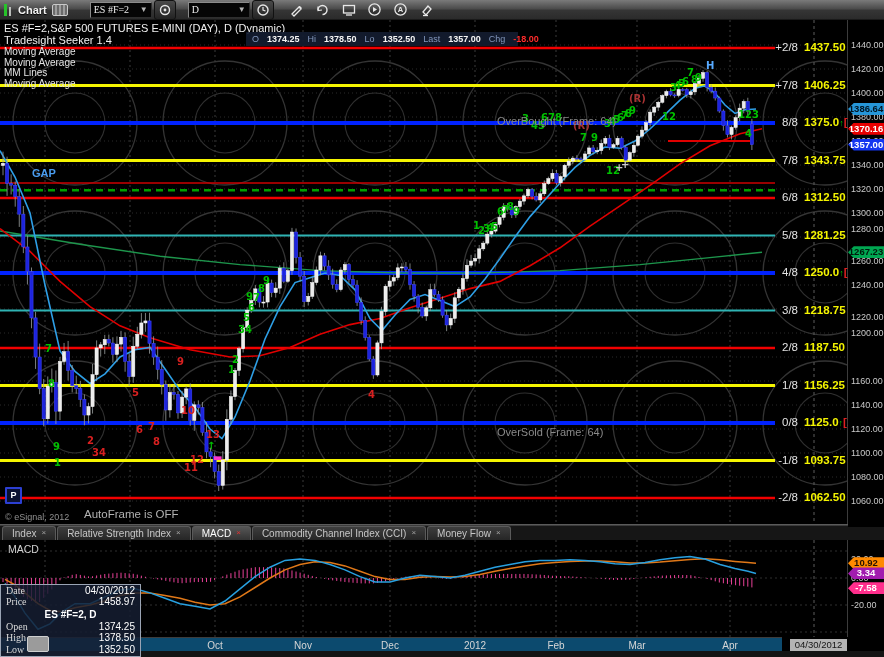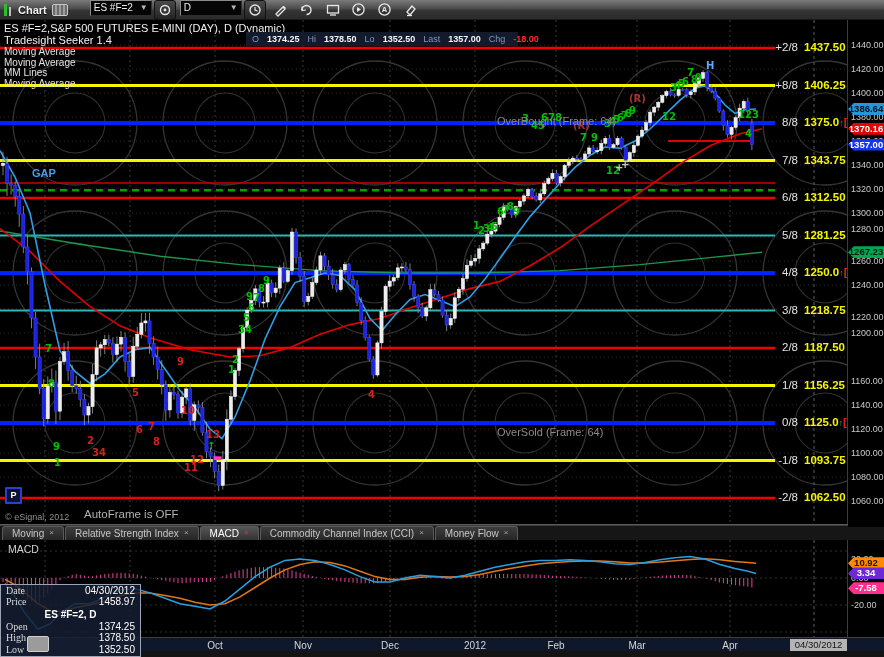--- a/index.html
+++ b/index.html
@@ -8,21 +8,21 @@
   
   .toolbar{position:absolute;left:0;top:0;width:884px;height:20px;
     background:linear-gradient(180deg,#7a7a7a,#4c4c4c 45%,#353535 55%,#2b2b2b);
     display:flex;align-items:center;border-bottom:1px solid #1a1a1a;box-sizing:border-box;}
   .win-icon{width:9px;height:12px;margin:0 5px 0 4px;display:flex;gap:2px;}
   .win-icon i{display:block;width:3px;height:12px;background:#27c22a;}
   .win-icon i:last-child{height:9px;margin-top:3px;background:#b9bcb9;width:2px;}
   .tb-title{color:#f2f2f2;font-size:11px;font-weight:bold;margin-right:5px;text-shadow:0 1px 1px #000;}
   .tb-badge{width:14px;height:10px;background:#9c9c9c;border:1px solid #c9c9c9;border-radius:2px;
     background-image:repeating-linear-gradient(90deg,#6a6a6a 0 2px,#9c9c9c 2px 4px);margin-right:22px;}
-  .combo-group{display:flex;align-items:flex-start;margin-right:4px;}
+  .combo-group{display:flex;align-items:center;margin-right:12px;font-family:Liberation Serif, serif;}
   .combo{display:flex;align-items:center;justify-content:space-between;width:54px;height:14px;
     background:#050505;border:1px solid #8b8b8b;border-right-color:#2e2e2e;border-bottom-color:#2e2e2e;
     color:#ececec;font-size:10px;padding:0 3px;}
   .combo .arrow{color:#b5b5b5;font-size:8px;}
   .sq-btn{width:20px;height:18px;display:flex;align-items:center;justify-content:center;
     background:linear-gradient(180deg,#4a4a4a,#232323);border:1px solid #111;border-radius:3px;margin-left:2px;}
   .tbtn{width:22px;height:18px;display:flex;align-items:center;justify-content:center;margin-right:4px;}
   .tbtn svg,.sq-btn svg{display:block;}
   
   #main-chart{position:absolute;left:0;top:20px;}
@@ -57,21 +57,21 @@
   
   .splitter{position:absolute;left:0;top:524px;width:884px;height:2px;background:linear-gradient(180deg,#6a6a6a,#2c2c2c);}
   .tab-row{position:absolute;left:0;top:526px;width:884px;height:14px;background:#161616;display:flex;align-items:flex-end;padding-left:2px;box-sizing:border-box;z-index:4;}
   .tab{height:13px;background:linear-gradient(180deg,#3d3d3d,#262626);border:1px solid #5a5a5a;border-bottom:none;
     border-radius:3px 3px 0 0;color:#c6c6c6;font-size:10px;line-height:12px;padding:0 9px;margin-right:1px;white-space:nowrap;}
   .tab .x{font-size:8px;color:#a2a2a2;margin-left:5px;vertical-align:2px;}
   .tab.active{background:linear-gradient(180deg,#555,#333);color:#fff;}
   .tab.active .x{color:#e23030;}
   .macd-pane-label{position:absolute;left:8px;top:543px;color:#d2d2d2;font-size:10.5px;z-index:3;}
   
-  .time-axis{position:absolute;left:0;top:637px;width:884px;height:14px;background:#0f172a;border-top:1px solid #3d3d3d;box-sizing:border-box;z-index:4;}
+  .time-axis{position:absolute;left:0;top:637px;width:782px;height:14px;background:#0c4a6e;border-top:1px solid #3d3d3d;box-sizing:border-box;z-index:4;}
   .xlabel{position:absolute;top:2px;color:#d6d6d6;font-size:10px;transform:translateX(-50%);white-space:nowrap;}
   .date-box{position:absolute;left:790px;top:1px;width:57px;height:12px;background:#b4b4b4;color:#151515;
     font-size:9.5px;text-align:center;line-height:12px;z-index:5;}
   .bottom-strip{position:absolute;left:0;top:651px;width:884px;height:6px;background:#141414;z-index:4;}
   
   .data-window{position:absolute;left:0;top:584px;width:141px;height:73px;z-index:10;
     background:rgba(22,30,50,0.84);border:1px solid #9aa4b4;box-sizing:border-box;overflow:hidden;font-size:10px;}
   .dw-row{display:flex;justify-content:space-between;padding:0 5px;height:11.4px;line-height:11.4px;}
   .dw-row .l{color:#d9d9d9;font-family:Liberation Serif, serif;}
   .dw-row .v{color:#fff;}
@@ -691,21 +691,21 @@
         <text x="738" y="98" fill="#00c000" font-size="10" font-weight="bold" font-family="DejaVu Sans, sans-serif">123</text>
         <text x="745" y="117" fill="#00c000" font-size="10" font-weight="bold" font-family="DejaVu Sans, sans-serif">4</text>
       </g>
       <g>
         <text x="497" y="105" fill="#8a8a8a" font-size="11" font-family="Liberation Sans, sans-serif">OverBought (Frame: 64)</text>
         <text x="497" y="416" fill="#8a8a8a" font-size="11" font-family="Liberation Sans, sans-serif">OverSold (Frame: 64)</text>
       </g>
     </svg>
   <div class="mm-labels" id="mm-labels">
       <div class="mm-label" style="top: 21px;"><span class="frac">+2/8</span><span class="val">1437.50</span></div>
-      <div class="mm-label" style="top: 58.5px;"><span class="frac">+8/8</span><span class="val">1406.25</span></div>
+      <div class="mm-label" style="top: 58.5px;"><span class="frac">+7/8</span><span class="val">1406.25</span></div>
       <div class="mm-label" style="top: 96px;"><span class="frac">8/8</span><span class="val">1375.0</span><span class="mark">↑</span><span class="extra">[3/</span></div>
       <div class="mm-label" style="top: 133.5px;"><span class="frac">7/8</span><span class="val">1343.75</span></div>
       <div class="mm-label" style="top: 171px;"><span class="frac">6/8</span><span class="val">1312.50</span></div>
       <div class="mm-label" style="top: 208.5px;"><span class="frac">5/8</span><span class="val">1281.25</span></div>
       <div class="mm-label" style="top: 246px;"><span class="frac">4/8</span><span class="val">1250.0</span><span class="mark">↑</span><span class="extra">[2/</span></div>
       <div class="mm-label" style="top: 283.5px;"><span class="frac">3/8</span><span class="val">1218.75</span></div>
       <div class="mm-label" style="top: 321px;"><span class="frac">2/8</span><span class="val">1187.50</span></div>
       <div class="mm-label" style="top: 358.5px;"><span class="frac">1/8</span><span class="val">1156.25</span></div>
       <div class="mm-label" style="top: 396px;"><span class="frac">0/8</span><span class="val">1125.0</span><span class="mark">↑</span><span class="extra">[1/</span></div>
       <div class="mm-label" style="top: 433.5px;"><span class="frac">-1/8</span><span class="val">1093.75</span></div>
@@ -760,21 +760,21 @@
       <div class="tick" style="top: 476px;">1060.00</div>
       <div class="ptag" style="top: 83.032px; background: rgb(38, 150, 216); color: rgb(0, 20, 32);">1386.64</div>
       <div class="ptag" style="top: 102.808px; background: rgb(232, 0, 0); color: rgb(255, 255, 255);">1370.16</div>
       <div class="ptag" style="top: 118.6px; background: rgb(20, 54, 240); color: rgb(255, 255, 255);">1357.00</div>
       <div class="ptag" style="top: 226.324px; background: rgb(0, 166, 81); color: rgb(0, 26, 12);">1267.23</div>
     </div>
   <div class="vsep"></div>
 
   <div class="splitter"></div>
   <div class="tab-row" id="tab-row">
-      <div class="tab"><span>Moving</span><span class="x">×</span></div>
+      <div class="tab"><span>Index</span><span class="x">×</span></div>
       <div class="tab"><span>Relative Strength Index</span><span class="x">×</span></div>
       <div class="tab active"><span>MACD</span><span class="x">×</span></div>
       <div class="tab"><span>Commodity Channel Index (CCI)</span><span class="x">×</span></div>
       <div class="tab"><span>Money Flow</span><span class="x">×</span></div>
     </div>
 
   <svg id="macd-chart" width="848" height="97">
       <g>
         <line x1="0" y1="11" x2="848" y2="11" stroke="#2e2e2e" stroke-width="1" stroke-dasharray="2 3"></line>
         <line x1="0" y1="38" x2="848" y2="38" stroke="#2e2e2e" stroke-width="1" stroke-dasharray="2 3"></line>
@@ -983,21 +983,21 @@
         <polyline points="5,43.4 15,56.9 25,73.1 38,89.3 50,83.9 62,71.8 75,63.7 90,63.7 105,56.9 120,50.1 135,48.8 150,52.9 165,58.3 180,63.7 195,66.3 210,69.0 225,61.0 240,48.8 255,36.6 270,27.2 285,20.4 300,19.1 315,20.4 330,24.5 345,29.9 360,36.6 375,42.0 390,42.0 405,38.0 420,35.3 435,36.6 450,38.0 465,35.3 480,31.3 495,27.2 510,24.5 525,21.8 540,20.4 555,20.4 570,19.8 585,20.4 600,21.8 615,23.8 630,24.5 645,22.5 660,19.8 675,17.8 690,16.4 705,19.1 720,24.5 735,28.5 748,31.3 756,33.5" fill="none" stroke="#28a0e0" stroke-width="1.5"></polyline>
       </g>
     </svg>
   <div class="macd-pane-label">MACD</div>
   <div class="macd-axis" id="macd-axis">
       <div class="tick" style="top: 6px; margin-top: 8px;">20.00</div>
       <div class="tick" style="top: 33px;">0.00</div>
       <div class="tick" style="top: 60px;">-20.00</div>
       <div class="tick" style="top: 84px; margin-left: 40px;">-40.00</div>
       <div class="ptag" style="top: 17.258px; background: rgb(255, 138, 0); color: rgb(36, 17, 0);">10.92</div>
-      <div class="ptag" style="top: 27.491px; background: #6d28d9; color: rgb(255, 255, 255);">3.34</div>
+      <div class="ptag" style="top: 27.491px; background: #a21caf; color: rgb(255, 255, 255);">3.34</div>
       <div class="ptag" style="top: 42.233px; background: rgb(255, 46, 140); color: rgb(255, 255, 255);">-7.58</div>
     </div>
 
   <div class="time-axis" id="time-axis">
       <div class="xlabel" style="left: 215px;">Oct</div>
       <div class="xlabel" style="left: 303px;">Nov</div>
       <div class="xlabel" style="left: 390px;">Dec</div>
       <div class="xlabel" style="left: 475px;">2012</div>
       <div class="xlabel" style="left: 556px;">Feb</div>
       <div class="xlabel" style="left: 637px;">Mar</div>

